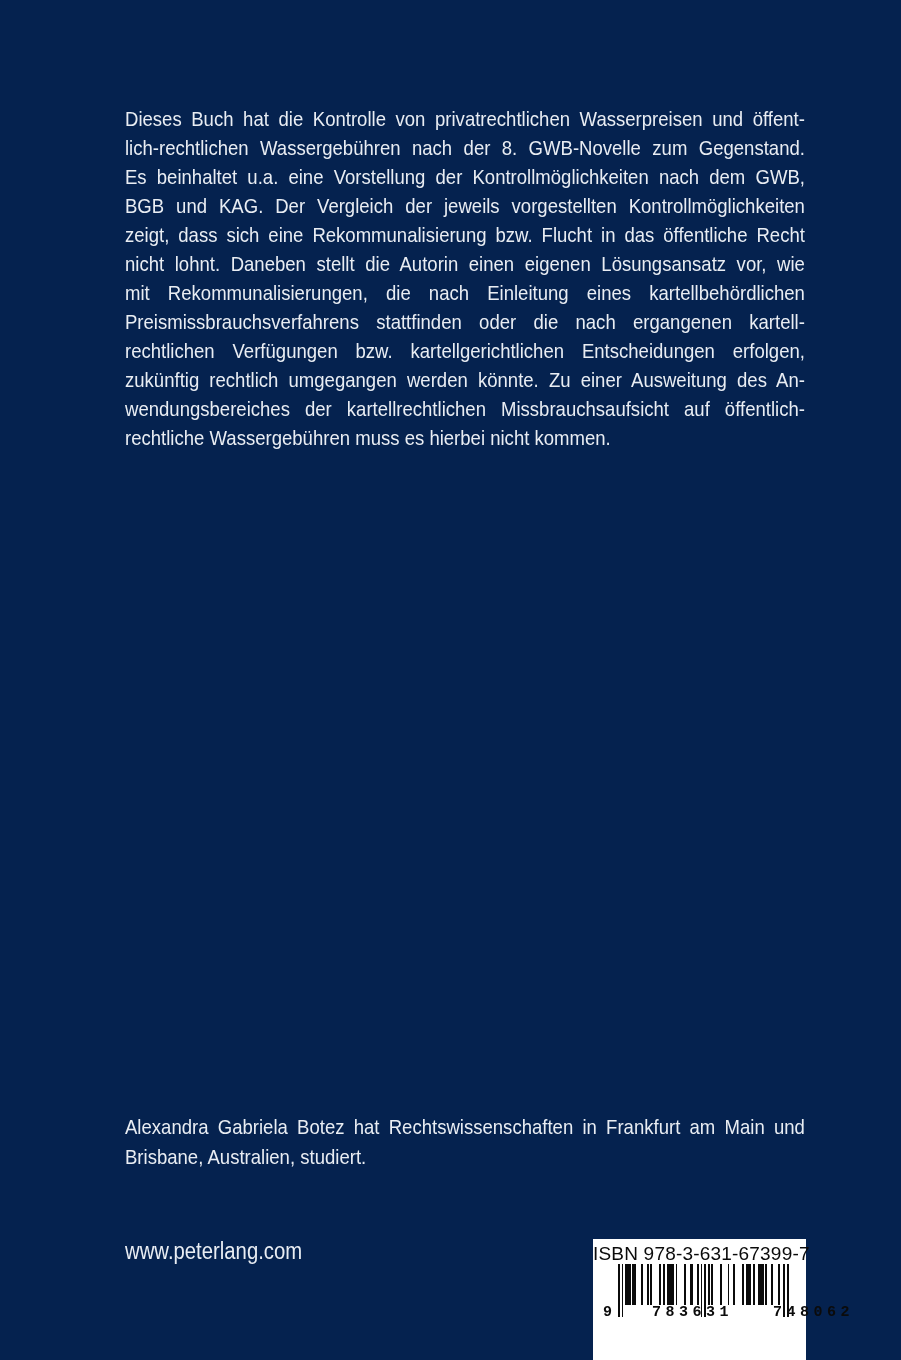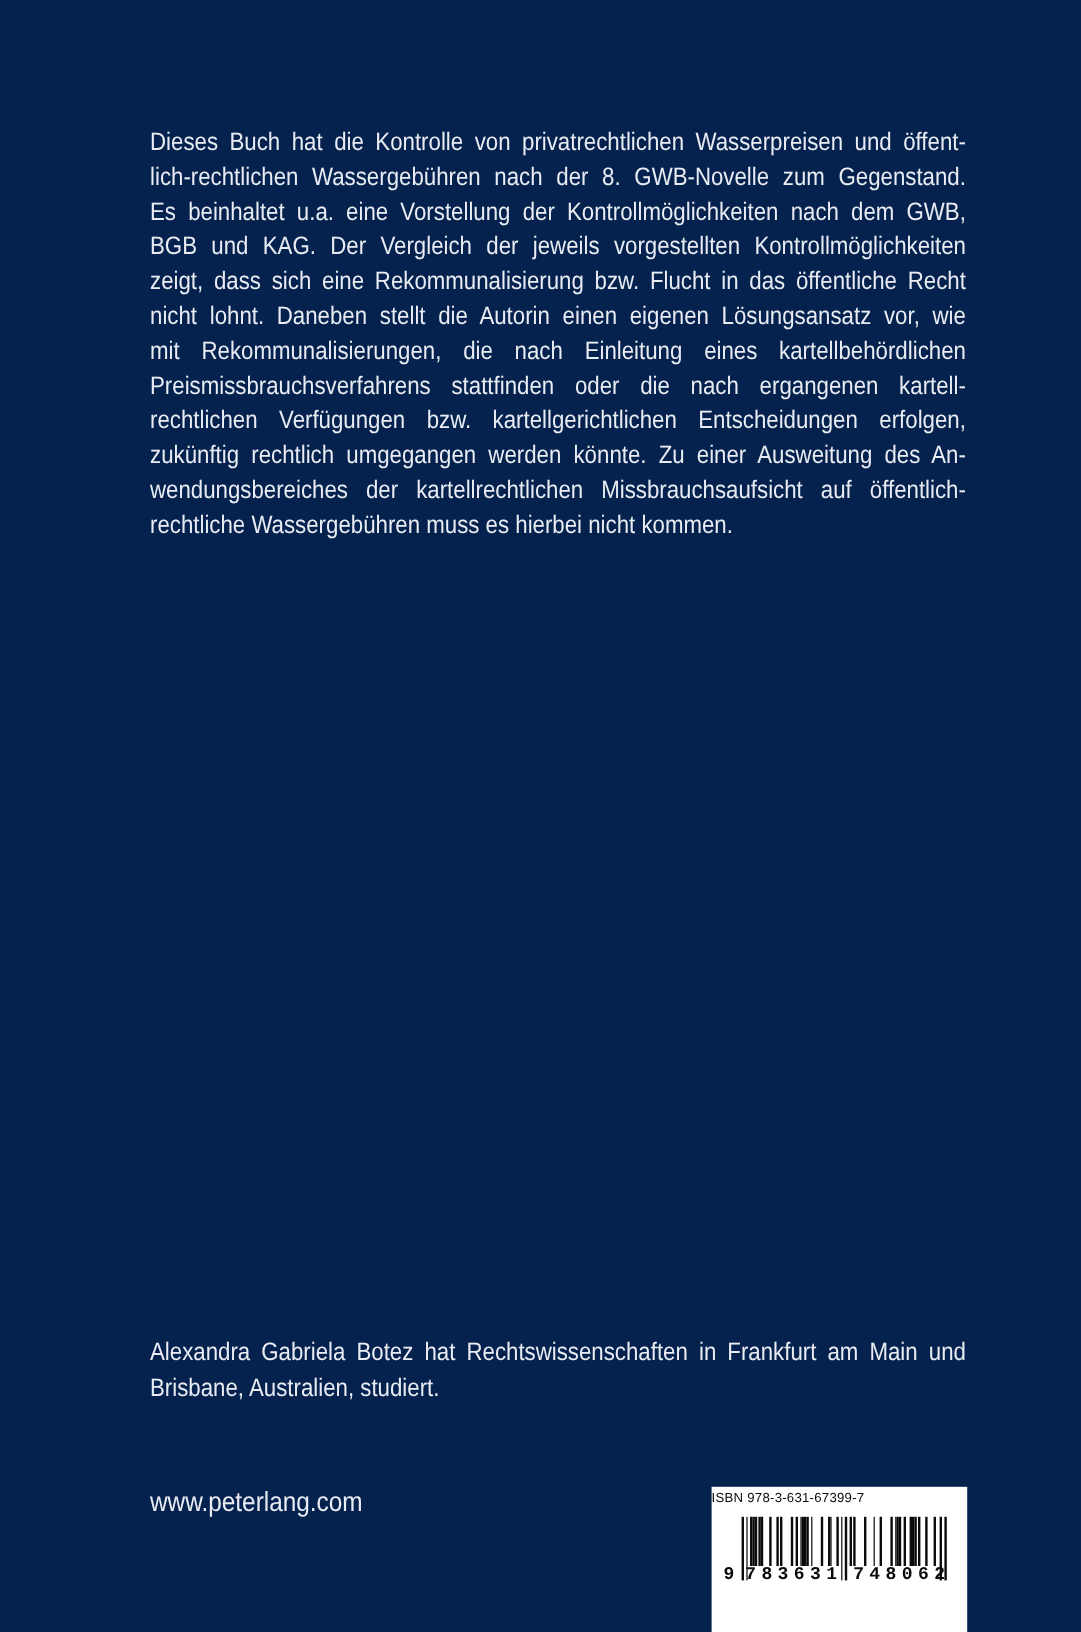--- a/index.html
+++ b/index.html
@@ -15,32 +15,32 @@
     font-family:"Liberation Sans",sans-serif;
     color:var(--body-text);
   }
   .condensed{transform:scaleX(0.883);transform-origin:0 0;}
   .blurb{position:absolute;left:125px;top:104px;width:770px;font-size:21px;line-height:29px;}
   .blurb-line{text-align:justify;text-align-last:justify;}
   .blurb-line.last{text-align-last:left;}
   .bio{position:absolute;left:125px;top:1112px;width:770px;font-size:21px;line-height:30px;}
   .website{position:absolute;left:125px;top:1237px;font-size:23px;line-height:28px;white-space:nowrap;}
   .isbn-panel{position:absolute;left:593px;top:1239px;width:213px;height:121px;background:var(--barcode-panel-bg);}
-  .isbn-label{margin-top:4px;text-align:left;font-size:11px;letter-spacing:0.2px;color:var(--barcode-ink);white-space:nowrap;}
+  .isbn-label{margin-top:4px;text-align:right;font-size:19px;letter-spacing:0.2px;color:var(--barcode-ink);white-space:nowrap;}
   .bars{position:absolute;left:25px;top:25px;display:flex;align-items:flex-start;}
   .module{width:1.81px;height:0;flex:0 0 auto;}
   .module.bar{height:41px;background:var(--barcode-ink);}
   .module.bar.guard{height:53px;}
   .ean-digits{
     position:absolute;left:10px;right:14px;top:66px;
     display:flex;justify-content:space-between;align-items:baseline;
     font-family:"Liberation Mono",monospace;font-weight:700;font-size:15px;line-height:1;
     color:var(--barcode-ink);
   }
-  .ean-digits .grp{letter-spacing:4.5px;}
+  .ean-digits .grp{letter-spacing:4.5px;padding-left:40px;}
 </style>
 </head>
 <body>
 
 <div class="cover">
 
   <div class="blurb condensed">
     <div class="blurb-line">Dieses Buch hat die Kontrolle von privatrechtlichen Wasserpreisen und öffent-</div>
     <div class="blurb-line">lich-rechtlichen Wassergebühren nach der 8. GWB-Novelle zum Gegenstand.</div>
     <div class="blurb-line">Es beinhaltet u.a. eine Vorstellung der Kontrollmöglichkeiten nach dem GWB,</div>

